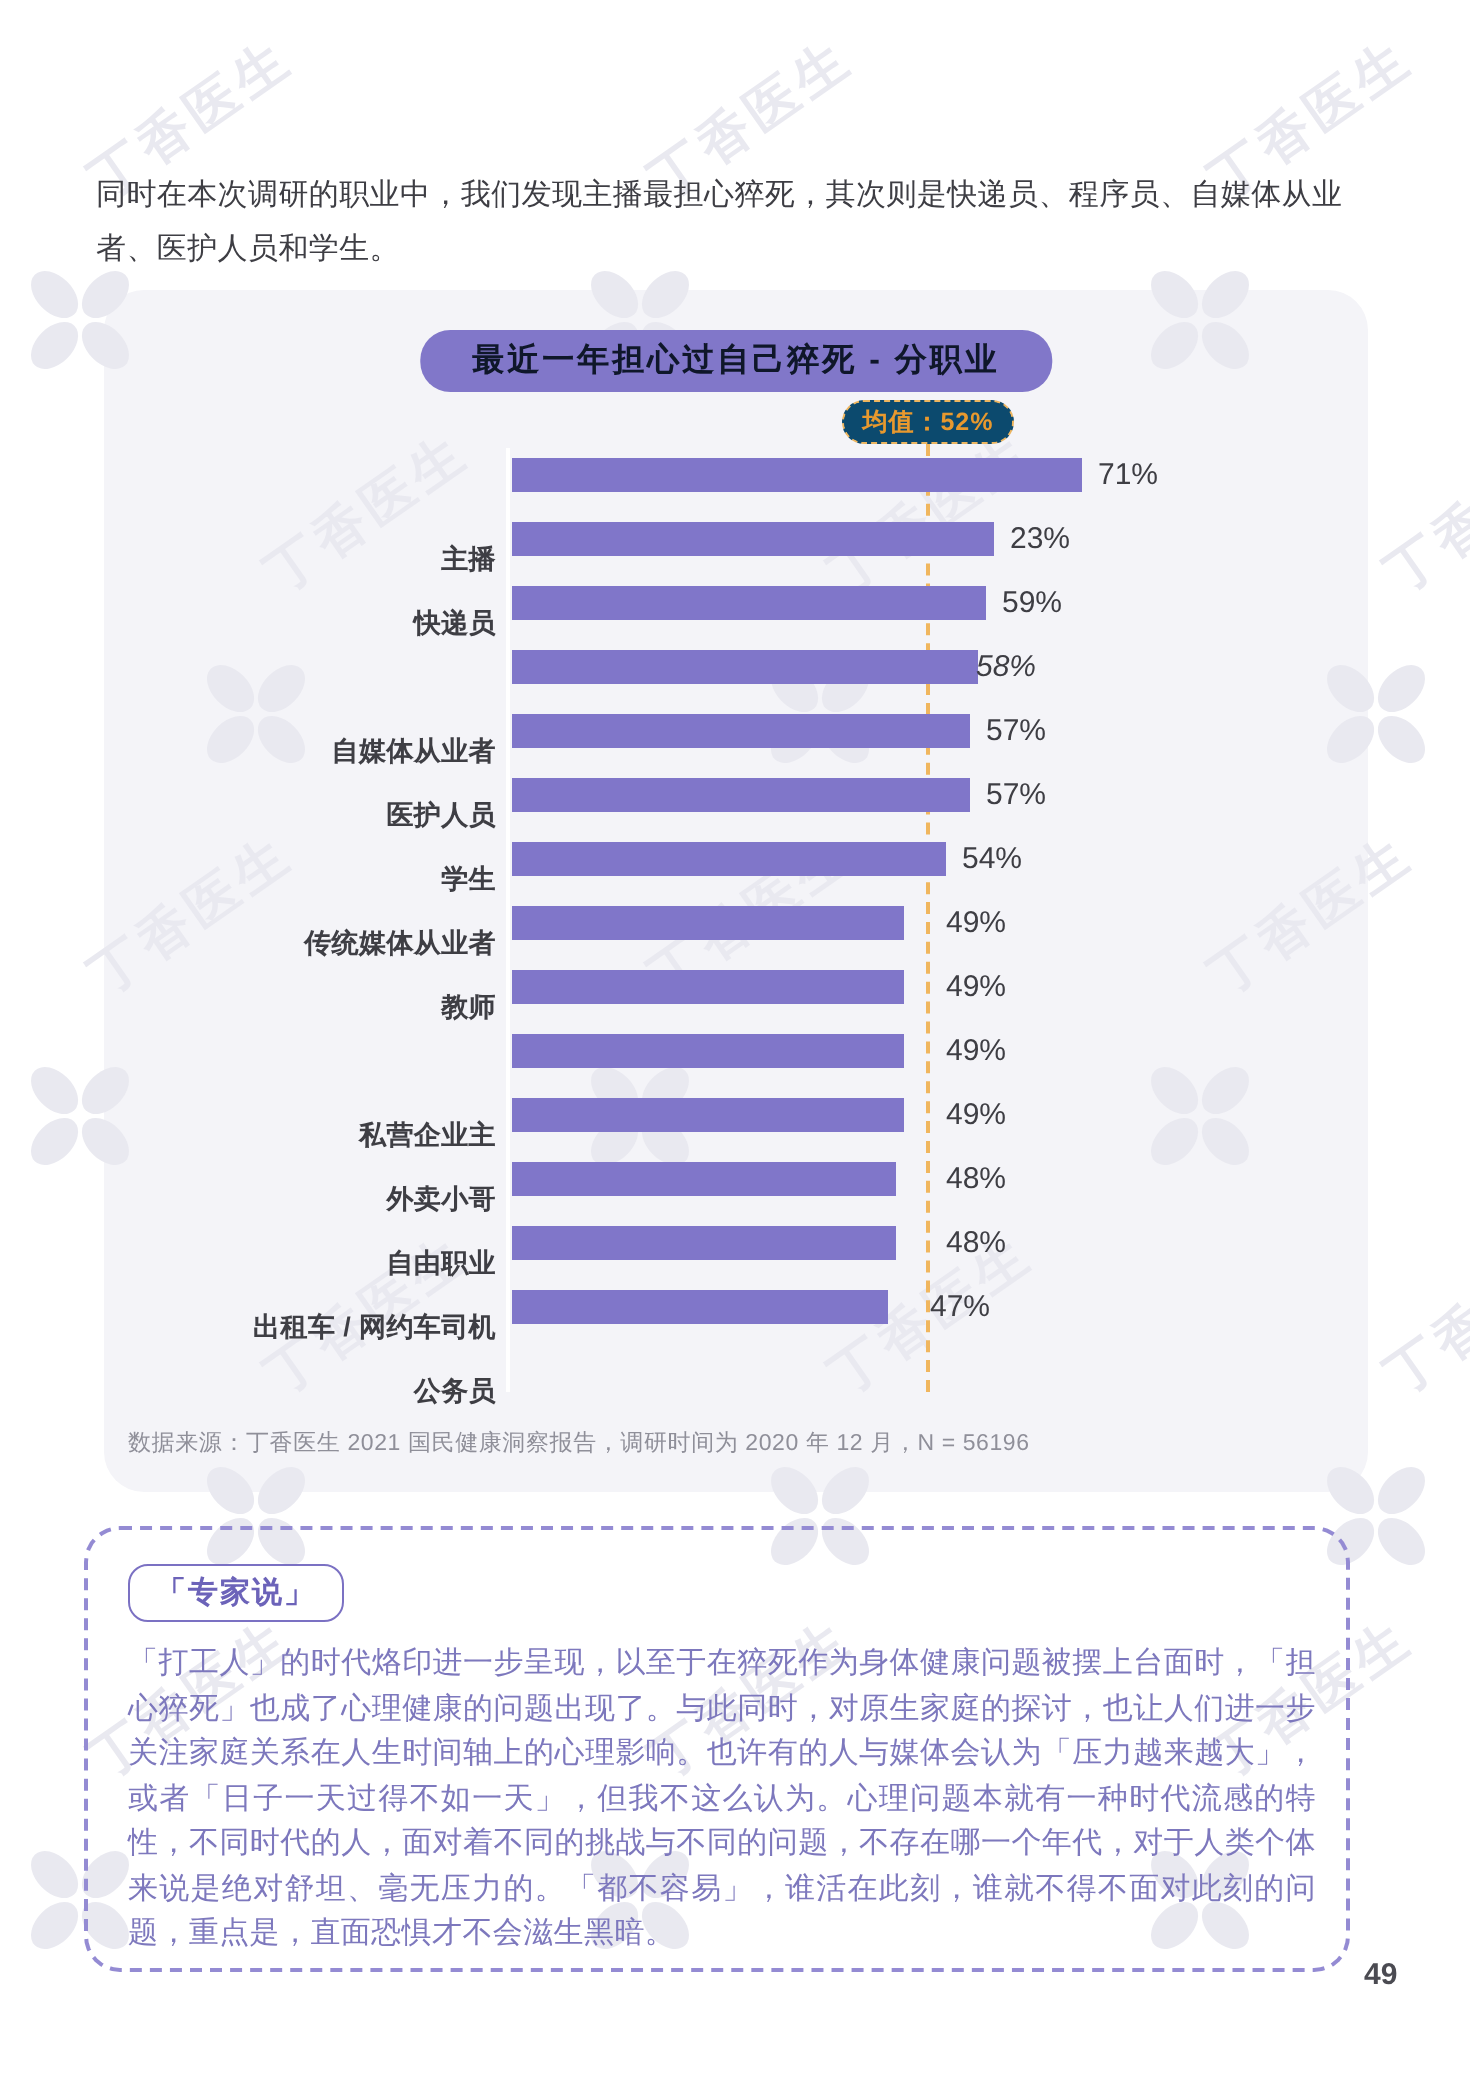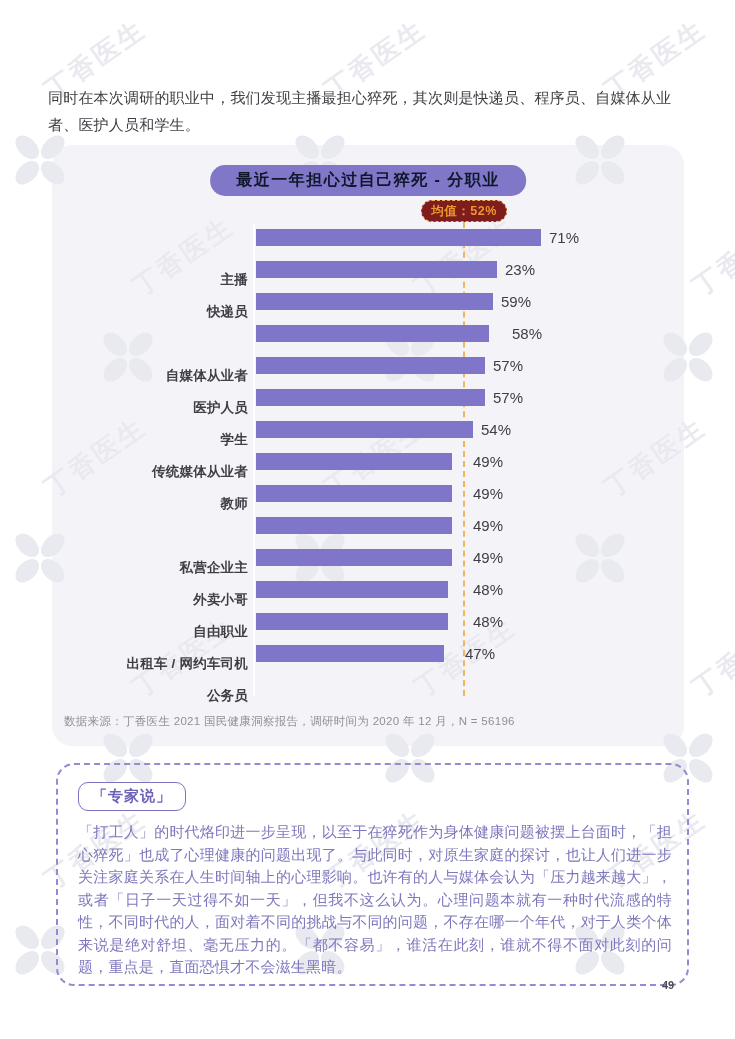--- a/index.html
+++ b/index.html
@@ -31,21 +31,21 @@
     position:absolute; left:48px; top:84px; width:646px; font-size:15px;
     line-height:27px; color:var(--text-dark); letter-spacing:.2px;
   }
   .chart-title {
     position:absolute; left:368px; transform:translateX(-50%); top:165px;
     background:var(--accent); color:#0f172a; font-size:16px; font-weight:bold;
     letter-spacing:1.5px; padding:5px 26px; border-radius:15px; white-space:nowrap;
   }
   .mean-badge {
     position:absolute; left:421px; top:200px; width:86px; height:22px;
-    border:1.5px dashed #edb55f; border-radius:12px; background:#7f1d1d;
+    border:1.5px dashed #edb55f; border-radius:12px; background:#0c4a6e;
     color:var(--orange); font-size:12.5px; font-weight:bold; letter-spacing:.5px;
     display:flex; align-items:center; justify-content:center; white-space:nowrap;
   }
   .mean-line {
     position:absolute; left:463px; top:222px; height:474px; width:0;
     border-left:2px dashed #f0b65e;
   }
   .axis-line { position:absolute; left:253px; top:224px; width:2px; height:472px; background:#fff; }
   .rows { position:absolute; left:52px; top:222px; width:632px; }
   .row { position:relative; height:32px; }
@@ -55,33 +55,33 @@
     white-space:nowrap;
     margin-top:42px;
   }
   .row-bar { position:absolute; left:204px; top:7px; height:17px; background:var(--bar); }
   .row-pct { position:absolute; top:0; line-height:32px; font-size:15px; color:var(--text-dark); }
   .source {
     position:absolute; left:64px; top:714px; font-size:11.5px;
     color:var(--text-muted); letter-spacing:.3px;
   }
   .expert-box {
-    position:absolute; left:56px; top:763px; width:633px; height:223px;
+    position:absolute; left:42px; top:763px; width:633px; height:223px;
     border:2px dashed #948bd3; border-radius:18px;
   }
   .expert-chip {
     position:absolute; left:20px; top:17px; border:1.5px solid #7b71c3; border-radius:10px;
     padding:4px 13px; font-size:15px; font-weight:bold; color:#6c63b9; letter-spacing:1px;
     white-space:nowrap;
   }
   .expert-body {
     position:absolute; left:20px; top:56px; width:594px; font-size:15px;
     line-height:22.5px; color:var(--expert-text); text-align:justify; letter-spacing:.2px;
   }
-  .pagenum { position:absolute; left:662px; top:979px; font-size:11px; font-weight:600; color:#4b4b52; }
+  .pagenum { position:absolute; left:682px; top:979px; font-size:15px; font-weight:600; color:#4b4b52; }
 </style>
 </head>
 <body>
 
 <div class="page">
 
   <div class="panel-bg"></div>
 
   <div class="wm-layer">
       <div class="wm-tile" style="left: 8px; top: 128px;"><span><svg width="64" height="64" viewBox="0 0 64 64">
@@ -197,21 +197,21 @@
           <div class="row-bar" style="width: 241px;"></div>
           <div class="row-pct" style="left: 453px;">23%</div>
         </div>
         <div class="row">
           <div class="row-bar" style="width: 237px;"></div>
           <div class="row-pct" style="left: 449px;">59%</div>
         </div>
         <div class="row">
           <div class="row-label">自媒体从业者</div>
           <div class="row-bar" style="width: 233px;"></div>
-          <div class="row-pct" style="left: 460px;">58%</div>
+          <div class="row-pct" style="left: 436px; font-style: italic;">58%</div>
         </div>
         <div class="row">
           <div class="row-label">医护人员</div>
           <div class="row-bar" style="width: 229px;"></div>
           <div class="row-pct" style="left: 441px;">57%</div>
         </div>
         <div class="row">
           <div class="row-label">学生</div>
           <div class="row-bar" style="width: 229px;"></div>
           <div class="row-pct" style="left: 441px;">57%</div>

